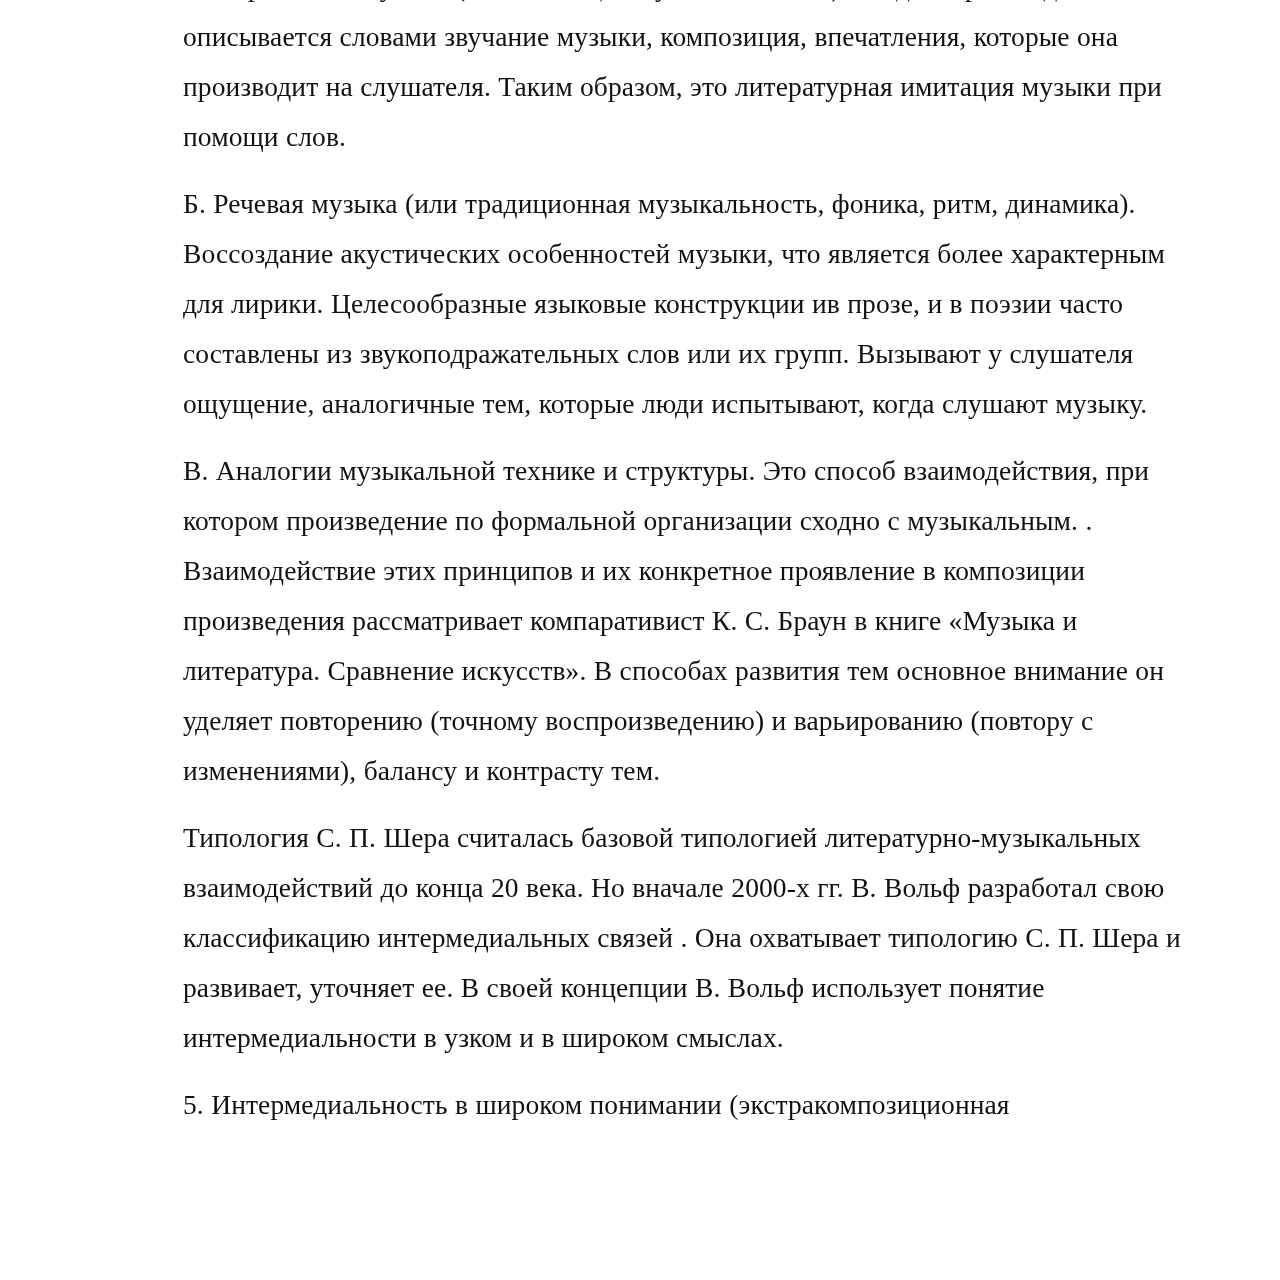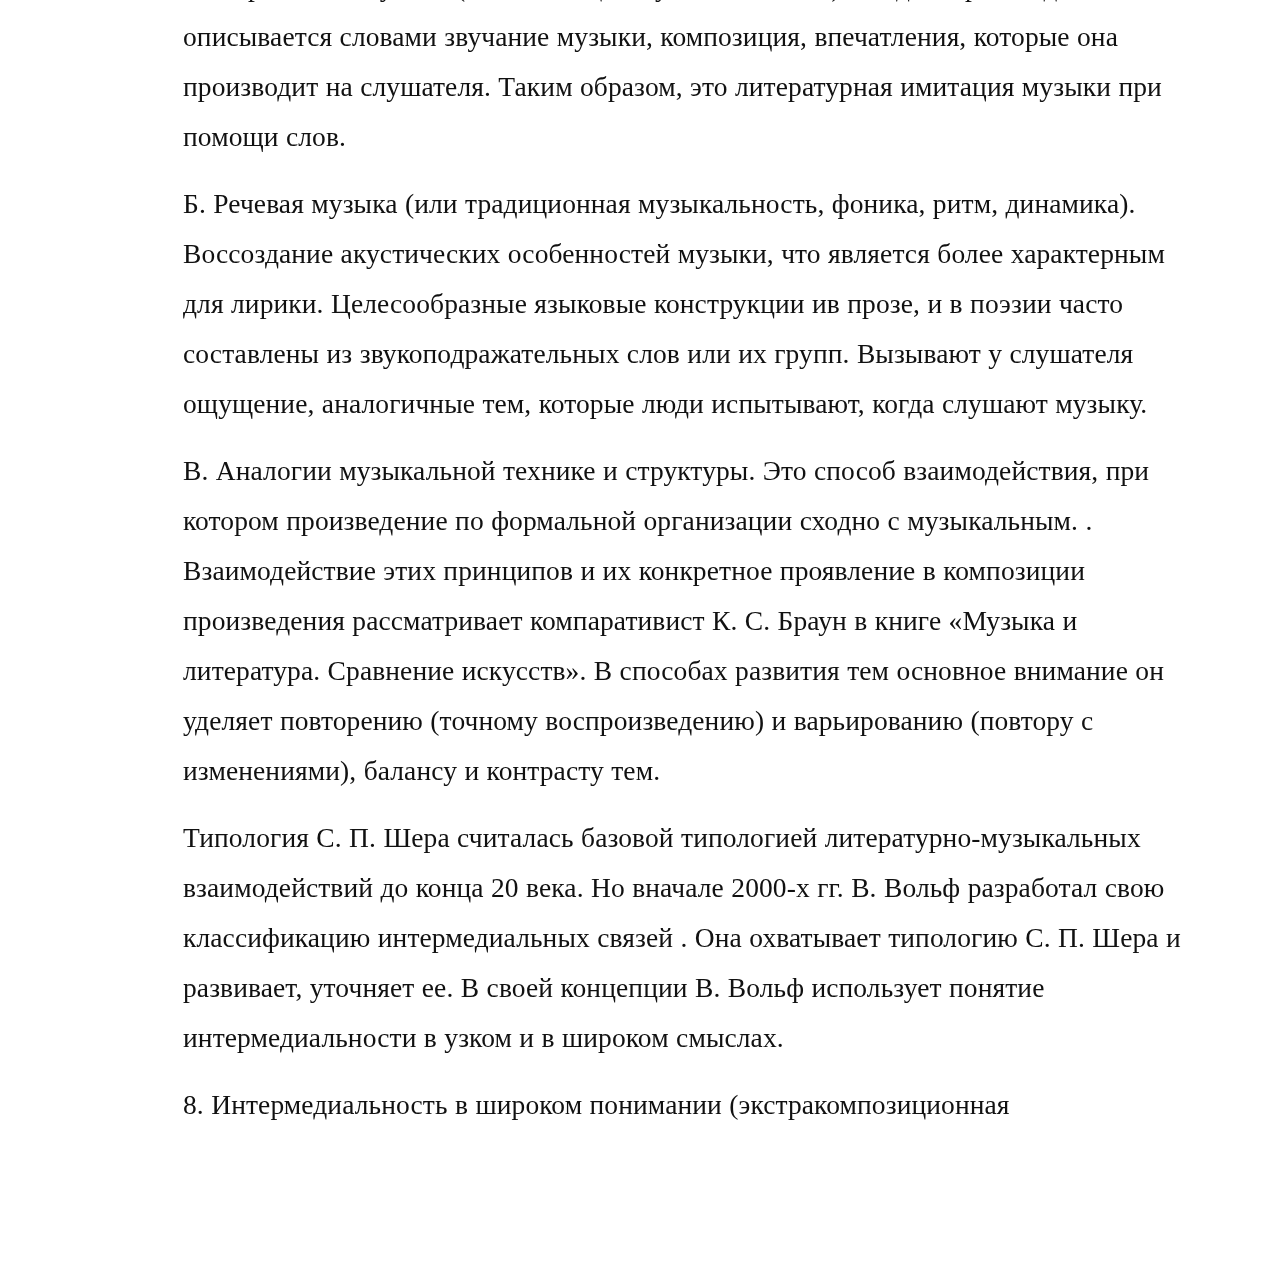--- a/index.html
+++ b/index.html
@@ -55,16 +55,16 @@
   <div id="text-column">
 
     <p class="para">А. Вербальная музыка (или имитация музыки словами). Когда в произведении описывается словами звучание музыки, композиция, впечатления, которые она производит на слушателя. Таким образом, это литературная имитация музыки при помощи слов.</p>
 
     <p class="para">Б. Речевая музыка (или традиционная музыкальность, фоника, ритм, динамика). Воссоздание акустических особенностей музыки, что является более характерным для лирики. Целесообразные языковые конструкции ив прозе, и в поэзии часто составлены из звукоподражательных слов или их групп. Вызывают у слушателя ощущение, аналогичные тем, которые люди испытывают, когда слушают музыку.</p>
 
     <p class="para">В. Аналогии музыкальной технике и структуры. Это способ взаимодействия, при котором произведение по формальной организации сходно с музыкальным. . Взаимодействие этих принципов и их конкретное проявление в композиции произведения рассматривает компаративист К. С. Браун в книге «Музыка и литература. Сравнение искусств». В способах развития тем основное внимание он уделяет повторению (точному воспроизведению) и варьированию (повтору с изменениями), балансу и контрасту тем.</p>
 
     <p class="para">Типология С. П. Шера считалась базовой типологией литературно-музыкальных взаимодействий до конца 20 века. Но вначале 2000-х гг. В. Вольф разработал свою классификацию интермедиальных связей . Она охватывает типологию С. П. Шера и развивает, уточняет ее. В своей концепции В. Вольф использует понятие интермедиальности в узком и в широком смыслах.</p>
 
-    <p class="para clipped-bottom">8. Интермедиальность в широком понимании (экстракомпозиционная</p>
+    <p class="para clipped-bottom">5. Интермедиальность в широком понимании (экстракомпозиционная</p>
 
   </div>
 </div>
 
 </body></html>

